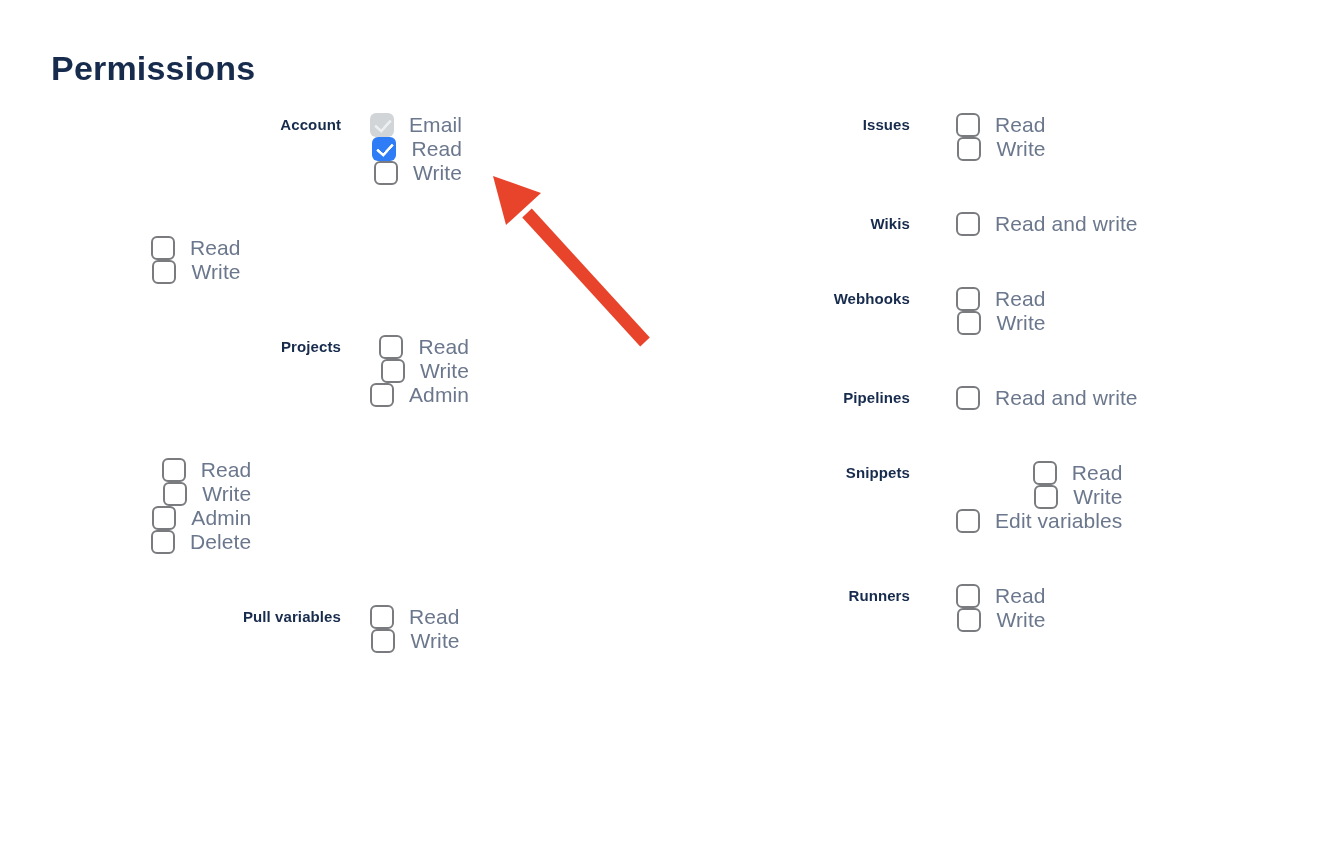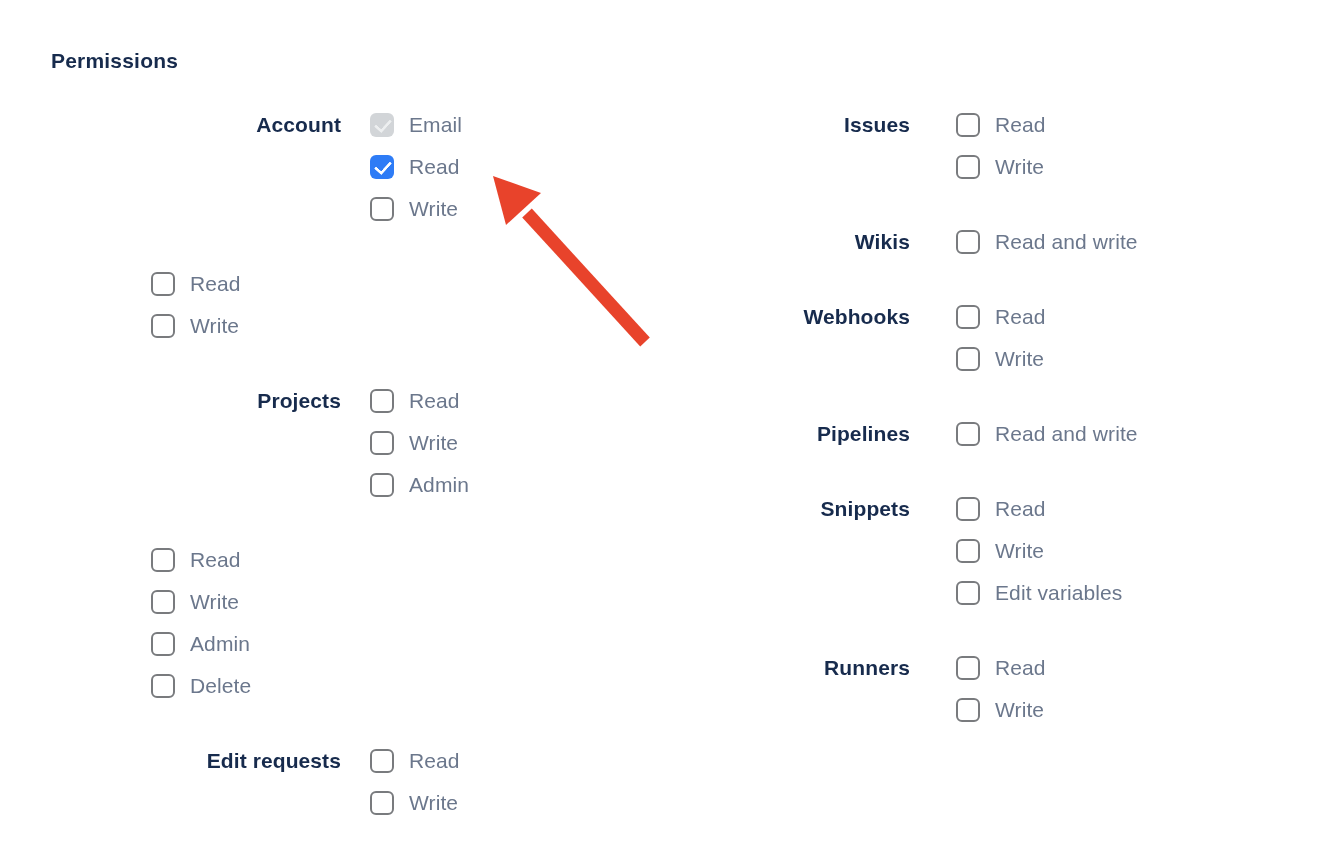--- a/index.html
+++ b/index.html
@@ -16,42 +16,42 @@
   html,body{margin:0;padding:0;}
   body{
     width:1322px;height:844px;
     background:var(--page-bg);
     font-family:"Liberation Sans", sans-serif;
     position:relative;
     overflow:hidden;
   }
   .page-heading{
     position:absolute;left:51px;top:49px;
-    font-size:21px;font-weight:bold;
+    font-size:34px;font-weight:bold;
     color:var(--heading-text);
     letter-spacing:0.2px;
   }
   .perm-column{
     position:absolute;top:113px;
     display:flex;flex-direction:column;gap:51px;
   }
   .perm-column.left{left:151px;}
   .perm-column.right{left:770px;}
   .perm-group{display:flex;align-items:flex-start;}
   .group-label{
     height:24px;overflow:visible;
     line-height:32px;position:relative;top:-4px;
     text-align:right;
-    font-size:21px;font-weight:bold;
+    font-size:15px;font-weight:bold;
     color:var(--group-label-text);
     letter-spacing:0.1px;
   }
   .perm-column.left .group-label{width:190px;margin-right:29px;}
   .perm-column.right .group-label{width:140px;margin-right:46px;}
-  .options{display:flex;flex-direction:column;gap:18px;}
+  .options{display:flex;flex-direction:column;align-items:flex-end;}
   .option-row{display:flex;align-items:center;cursor:pointer;}
   .checkbox{
     width:24px;height:24px;flex:0 0 24px;
     border-radius:6px;position:relative;
     margin-right:15px;
   }
   .checkbox.unchecked{
     background:#fff;border:2px solid var(--checkbox-border);
   }
   .checkbox.checked{background:var(--checkbox-checked-fill);}
@@ -142,21 +142,21 @@
             <span class="checkbox unchecked"></span>
             <span class="option-label">Admin</span>
           </label>
           <label class="option-row">
             <span class="checkbox unchecked"></span>
             <span class="option-label">Delete</span>
           </label>
         </div>
       </div>
       <div class="perm-group">
-        <div class="group-label">Edit requests</div>
+        <div class="group-label">Pull variables</div>
         <div class="options">
           <label class="option-row">
             <span class="checkbox unchecked"></span>
             <span class="option-label">Read</span>
           </label>
           <label class="option-row">
             <span class="checkbox unchecked"></span>
             <span class="option-label">Write</span>
           </label>
         </div>

